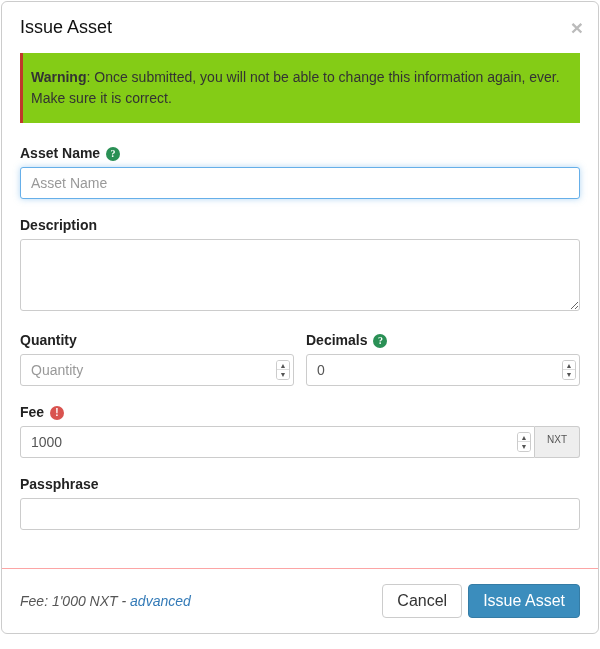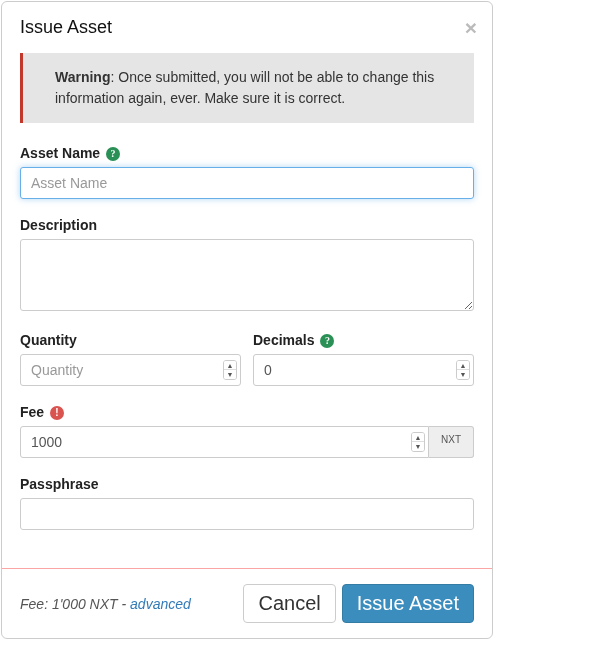--- a/index.html
+++ b/index.html
@@ -6,21 +6,21 @@
   body {
     font-family: "Helvetica Neue", Helvetica, Arial, sans-serif;
     font-size: 14px;
     color: #333;
     background: #fff;
     width: 600px;
   }
   .modal {
     border: 1px solid rgba(0,0,0,0.2);
     border-radius: 6px;
-    width: 492px;
+    width: 598px;
     margin: 1px;
     overflow: hidden;
   }
   .modal-header {
     padding: 15px 15px 15px 18px;
     display: flex;
     justify-content: space-between;
     align-items: flex-start;
   }
   .modal-title {
@@ -35,23 +35,23 @@
     color: #bbb;
     cursor: pointer;
     line-height: 1;
     padding: 0;
     font-weight: bold;
   }
   .modal-body {
     padding: 0 18px 18px 18px;
   }
   .alert {
-    background: #e5e5e5;
+    background: #84cc16;
     border-left: 3px solid #c0392b;
-    padding: 14px 32px;
+    padding: 14px 8px;
     margin-bottom: 22px;
     color: #333;
     line-height: 1.5;
   }
   .alert b { font-weight: bold; }
   .form-group { margin-bottom: 18px; }
   .form-row { display: flex; gap: 12px; }
   .form-row .form-group { flex: 1; }
   label {
     display: block;
@@ -150,21 +150,21 @@
     flex: 1;
     font-style: italic;
     color: #555;
   }
   .fee-note a {
     color: #337ab7;
     text-decoration: none;
   }
   .btn {
     padding: 7px 14px;
-    font-size: 20px;
+    font-size: 16px;
     border-radius: 4px;
     cursor: pointer;
     border: 1px solid transparent;
     margin-left: 6px;
   }
   .btn-default {
     background: #fff;
     border-color: #ccc;
     color: #333;
   }

